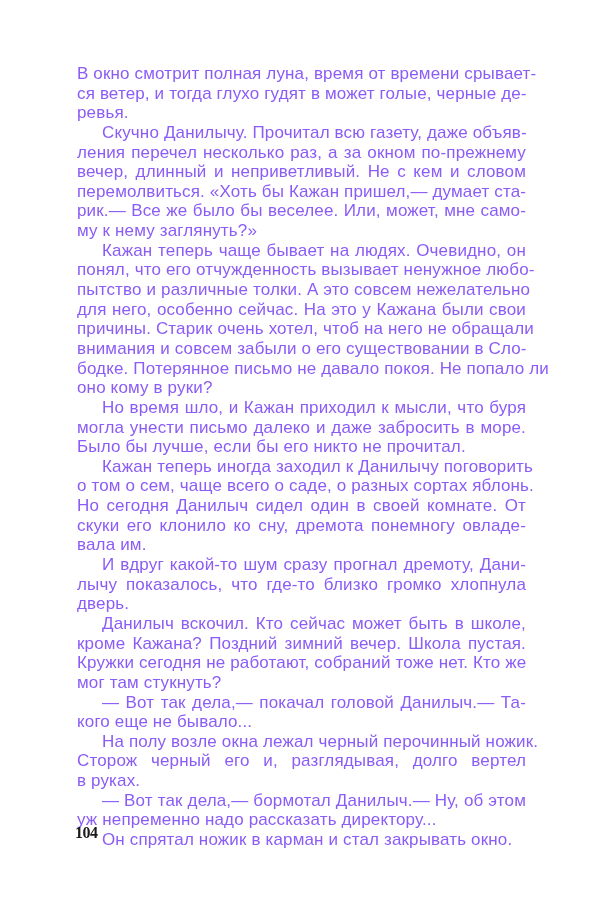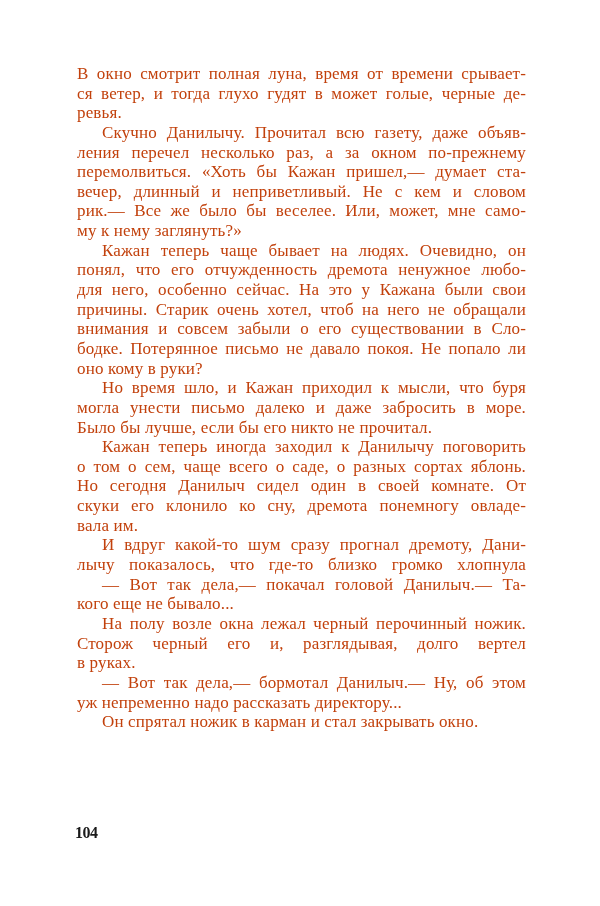--- a/index.html
+++ b/index.html
@@ -13,25 +13,25 @@
       position: relative;
       overflow: hidden;
     }
     .page {
       position: absolute;
       left: 77px;
       top: 64px;
       width: 449px;
     }
     .line {
-      font-family: Liberation Serif, serif;
+      font-family: Liberation Sans, sans-serif;
       font-size: 17px;
       line-height: 19.65px;
       height: 19.65px;
-      color: #c2410c;
+      color: #8b5cf6;
       white-space: nowrap;
       text-align: justify;
       text-align-last: justify;
       letter-spacing: 0.15px;
     }
     .line.indent {
       padding-left: 25px;
     }
     .line.last {
       text-align-last: left;
@@ -54,29 +54,30 @@
 
   <div>
     <div class="line">В окно смотрит полная луна, время от времени срывает-</div>
     <div class="line">ся ветер, и тогда глухо гудят в может голые, черные де-</div>
     <div class="line last">ревья.</div>
   </div>
 
   <div>
     <div class="line indent">Скучно Данилычу. Прочитал всю газету, даже объяв-</div>
     <div class="line">ления перечел несколько раз, а за окном по-прежнему</div>
+    <div class="line">вечер, длинный и неприветливый. Не с кем и словом</div>
     <div class="line">перемолвиться. «Хоть бы Кажан пришел,— думает ста-</div>
-    <div class="line">вечер, длинный и неприветливый. Не с кем и словом</div>
     <div class="line">рик.— Все же было бы веселее. Или, может, мне само-</div>
     <div class="line last">му к нему заглянуть?»</div>
   </div>
 
   <div>
     <div class="line indent">Кажан теперь чаще бывает на людях. Очевидно, он</div>
-    <div class="line">понял, что его отчужденность дремота ненужное любо-</div>
+    <div class="line">понял, что его отчужденность вызывает ненужное любо-</div>
+    <div class="line">пытство и различные толки. А это совсем нежелательно</div>
     <div class="line">для него, особенно сейчас. На это у Кажана были свои</div>
     <div class="line">причины. Старик очень хотел, чтоб на него не обращали</div>
     <div class="line">внимания и совсем забыли о его существовании в Сло-</div>
     <div class="line">бодке. Потерянное письмо не давало покоя. Не попало ли</div>
     <div class="line last">оно кому в руки?</div>
   </div>
 
   <div>
     <div class="line indent">Но время шло, и Кажан приходил к мысли, что буря</div>
     <div class="line">могла унести письмо далеко и даже забросить в море.</div>
@@ -87,22 +88,29 @@
     <div class="line indent">Кажан теперь иногда заходил к Данилычу поговорить</div>
     <div class="line">о том о сем, чаще всего о саде, о разных сортах яблонь.</div>
     <div class="line">Но сегодня Данилыч сидел один в своей комнате. От</div>
     <div class="line">скуки его клонило ко сну, дремота понемногу овладе-</div>
     <div class="line last">вала им.</div>
   </div>
 
   <div>
     <div class="line indent">И вдруг какой-то шум сразу прогнал дремоту, Дани-</div>
     <div class="line">лычу показалось, что где-то близко громко хлопнула</div>
+    <div class="line last">дверь.</div>
   </div>
 
+  <div>
+    <div class="line indent">Данилыч вскочил. Кто сейчас может быть в школе,</div>
+    <div class="line">кроме Кажана? Поздний зимний вечер. Школа пустая.</div>
+    <div class="line">Кружки сегодня не работают, собраний тоже нет. Кто же</div>
+    <div class="line last">мог там стукнуть?</div>
+  </div>
 
 
   <div>
     <div class="line indent">— Вот так дела,— покачал головой Данилыч.— Та-</div>
     <div class="line last">кого еще не бывало...</div>
   </div>
 
   <div>
     <div class="line indent">На полу возле окна лежал черный перочинный ножик.</div>
     <div class="line">Сторож черный его и, разглядывая, долго вертел</div>

